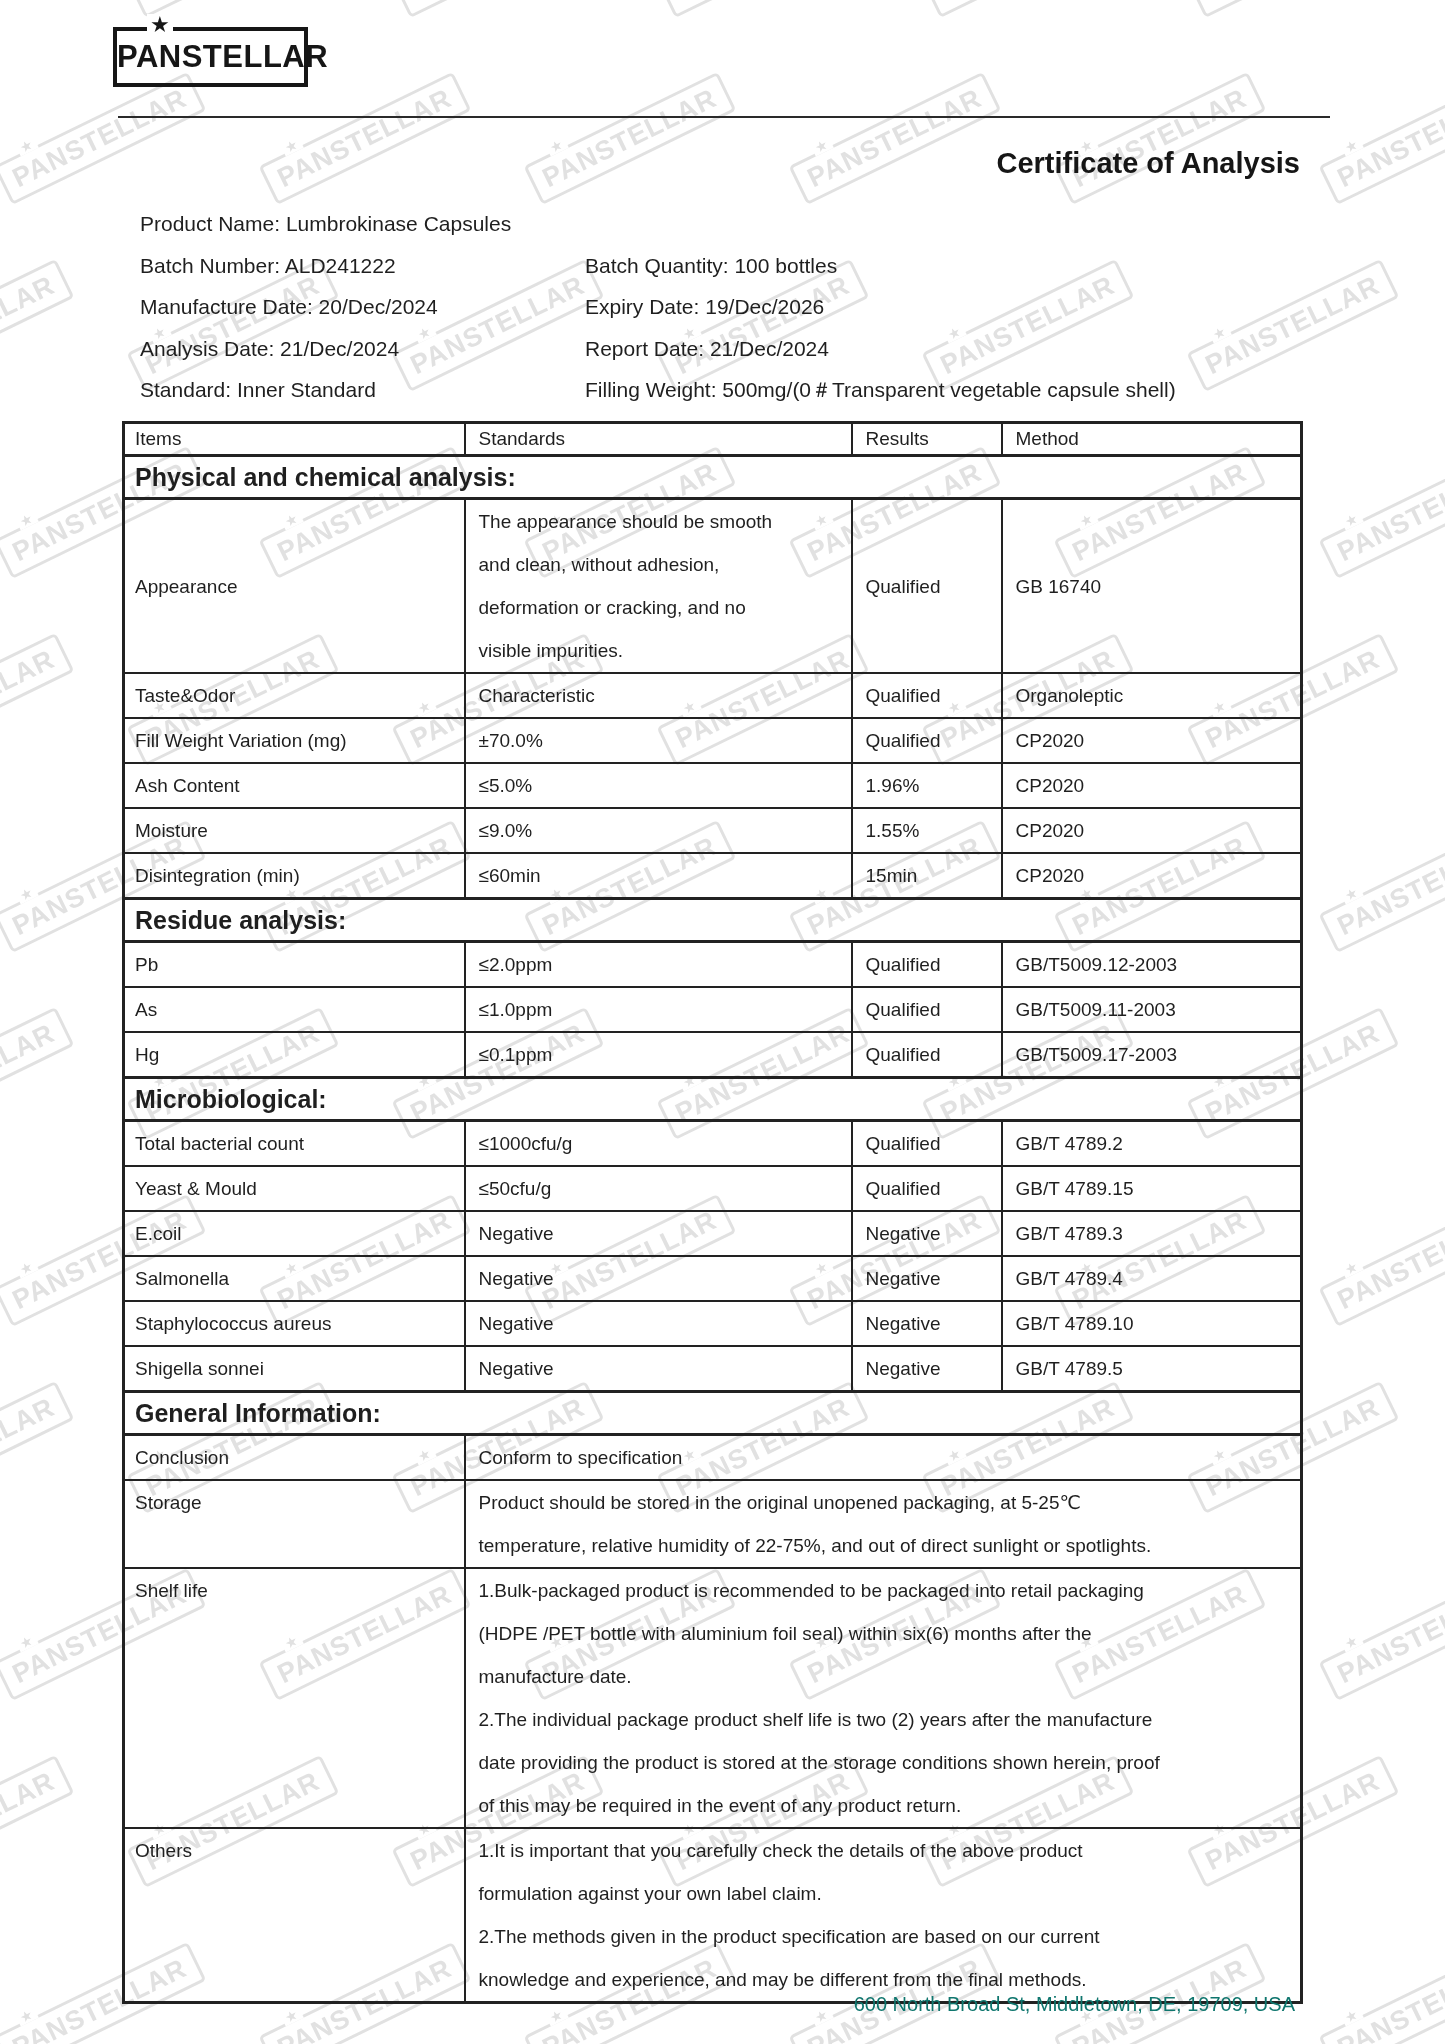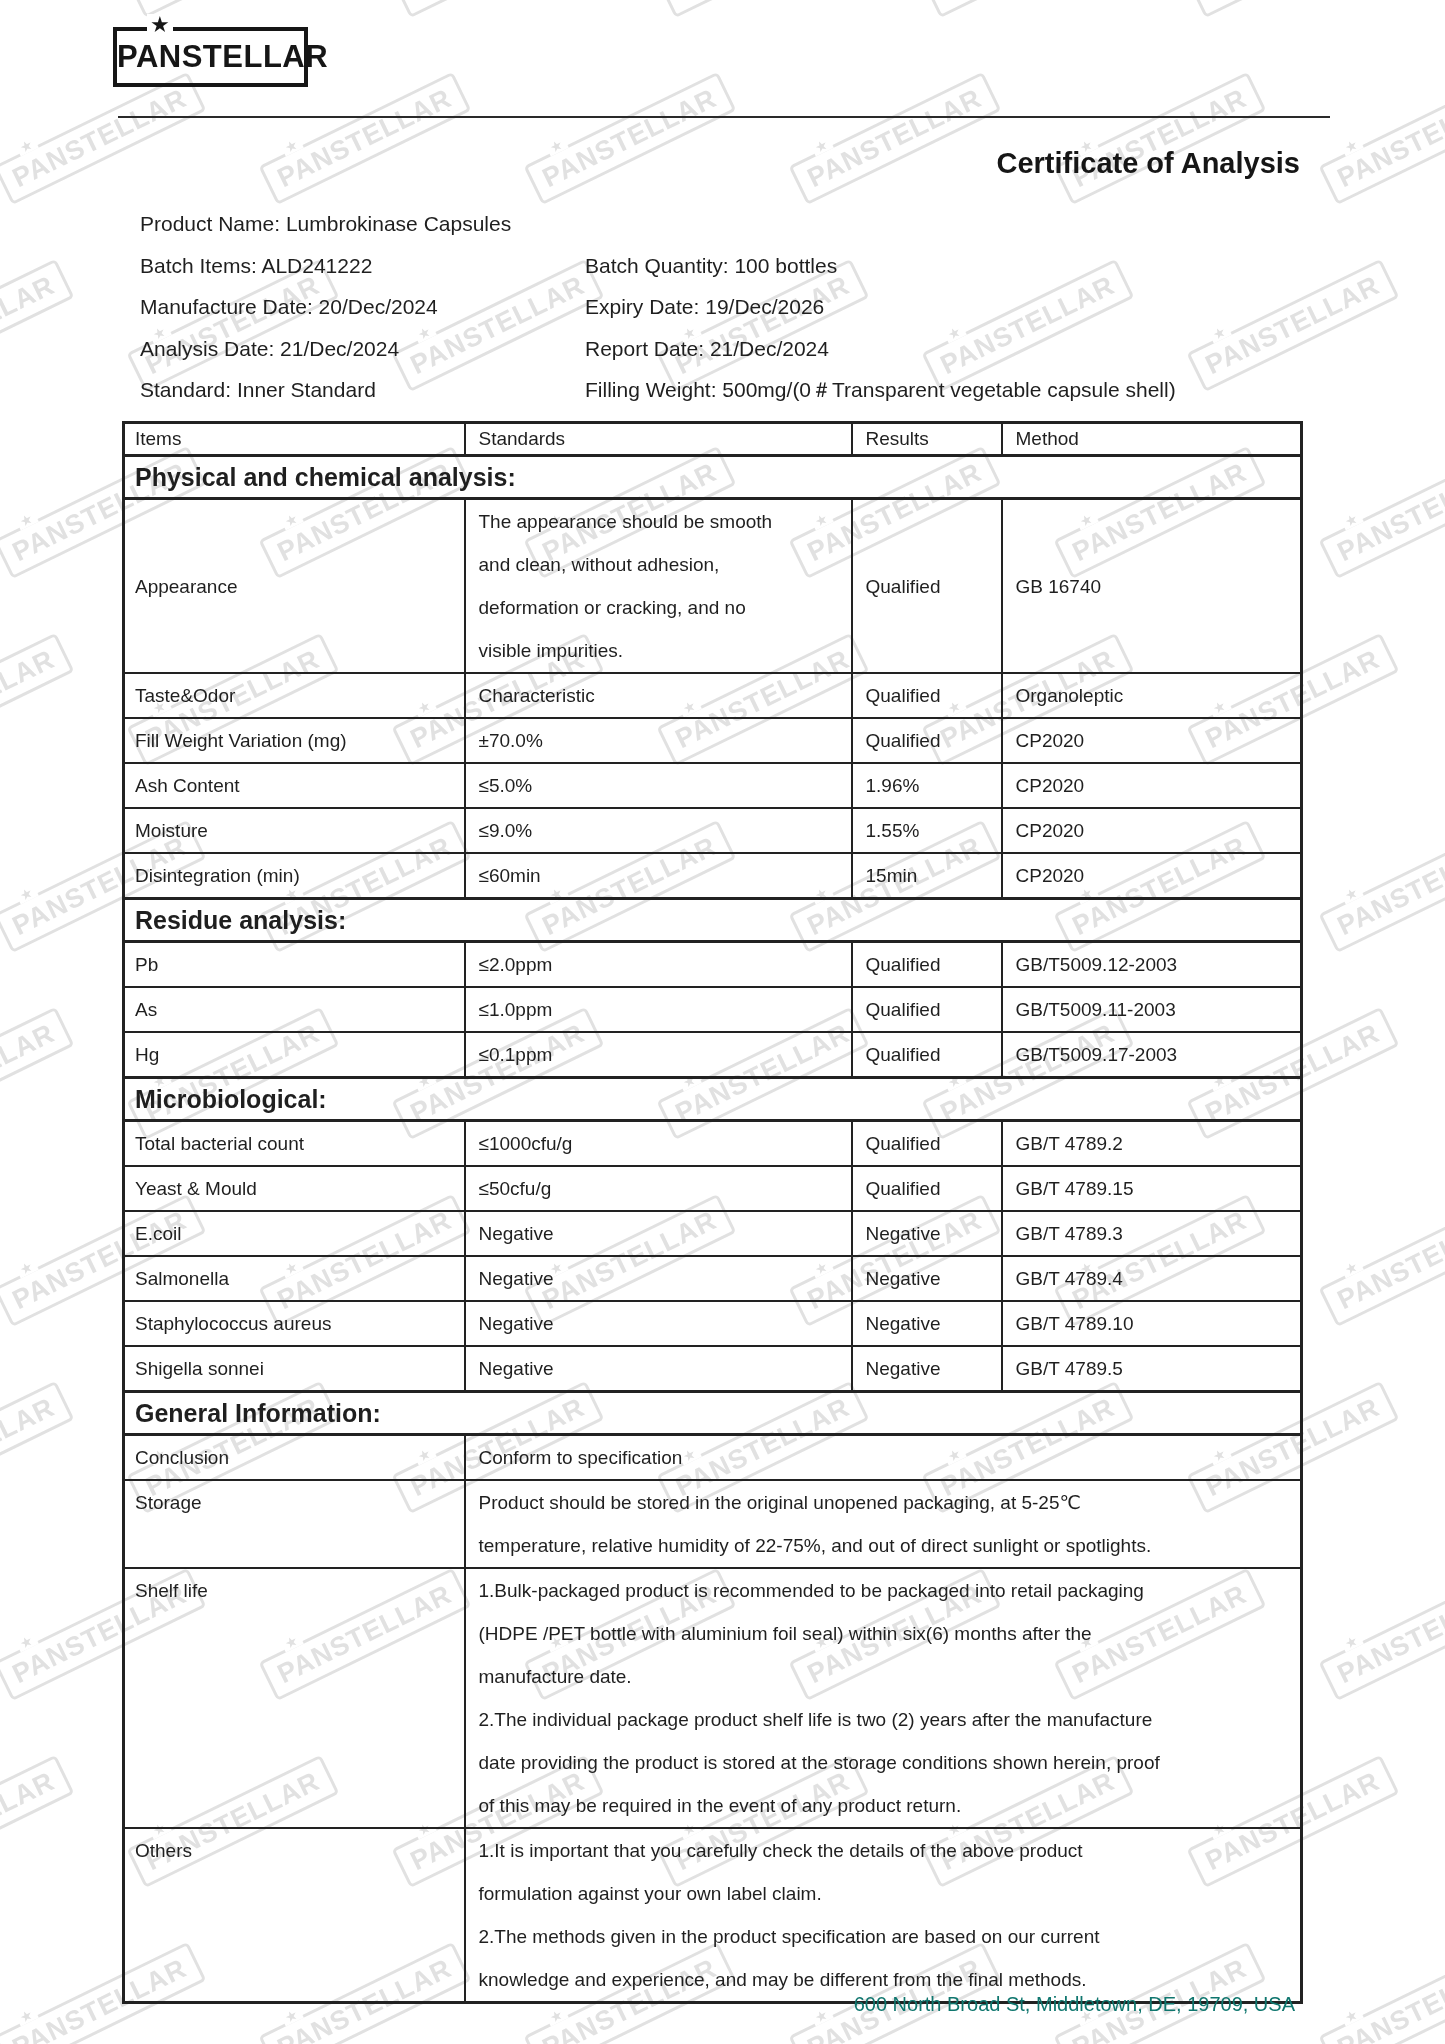--- a/index.html
+++ b/index.html
@@ -163,21 +163,21 @@
     <div id="top-rule" class="rule"></div>
 
     <div id="doc-title">Certificate of Analysis</div>
 
     <div id="meta">
       <div class="meta-row">
         <span>Product Name: Lumbrokinase Capsules</span>
         <span class="meta-right"></span>
       </div>
       <div class="meta-row">
-        <span>Batch Items: ALD241222</span>
+        <span>Batch Number: ALD241222</span>
         <span class="meta-right">Batch Quantity: 100 bottles</span>
       </div>
       <div class="meta-row">
         <span>Manufacture Date: 20/Dec/2024</span>
         <span class="meta-right">Expiry Date: 19/Dec/2026</span>
       </div>
       <div class="meta-row">
         <span>Analysis Date: 21/Dec/2024</span>
         <span class="meta-right">Report Date: 21/Dec/2024</span>
       </div>

